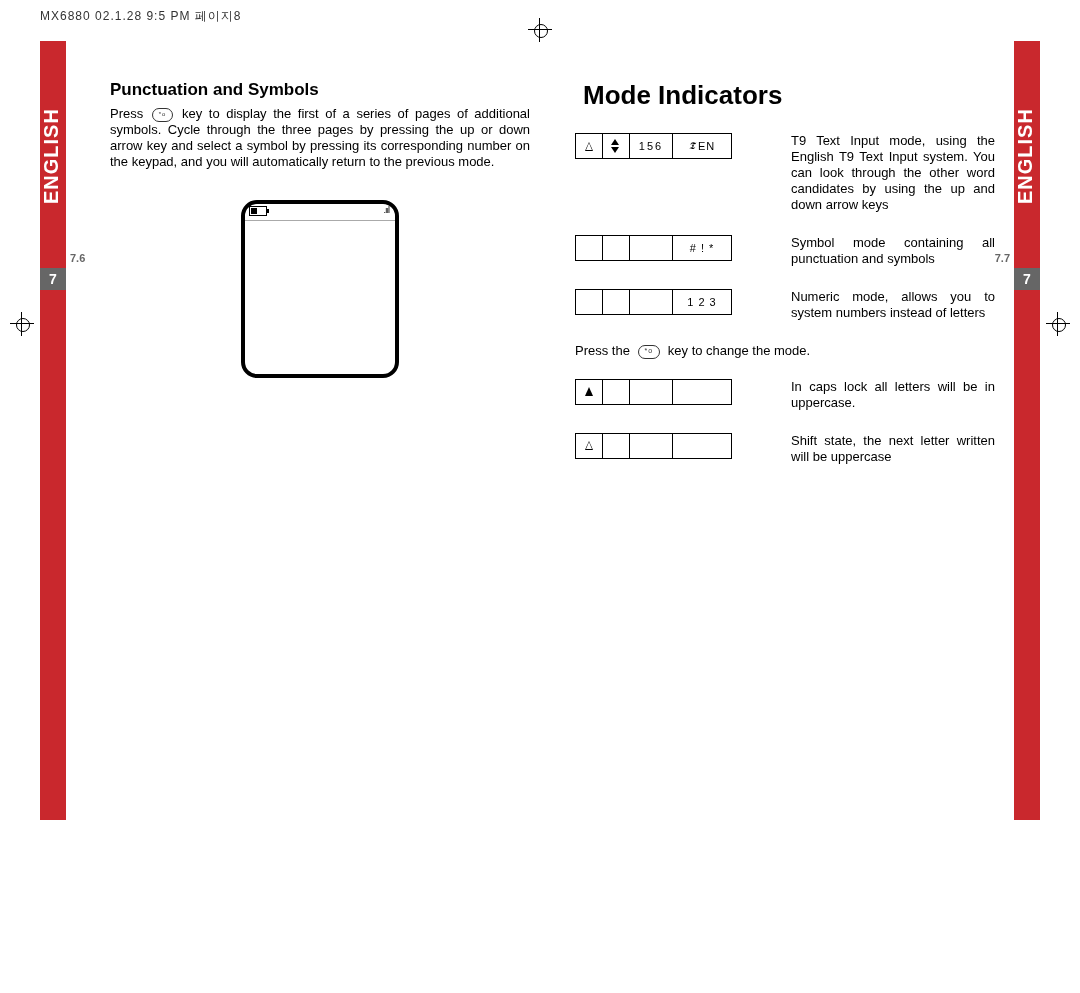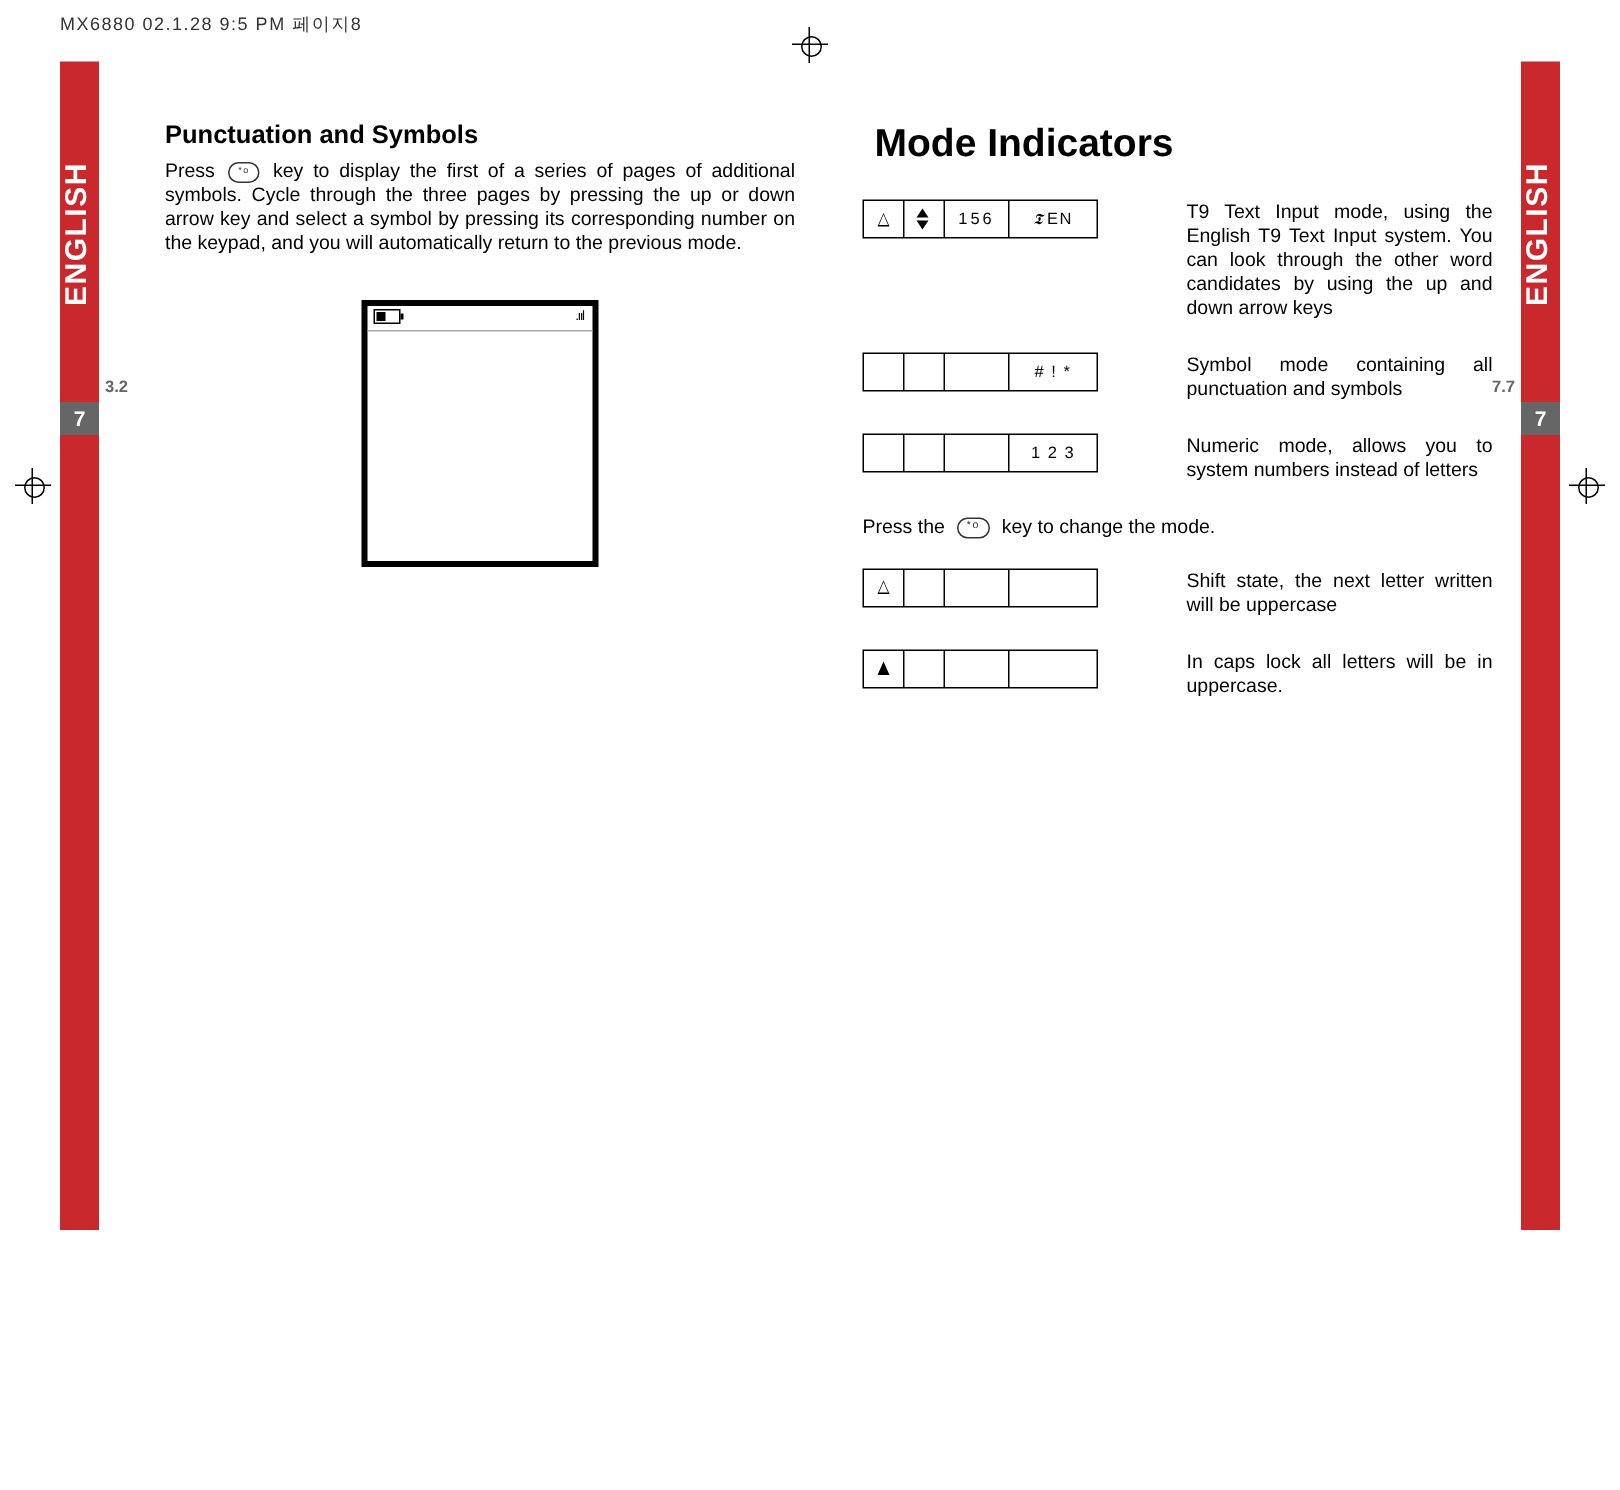--- a/index.html
+++ b/index.html
@@ -19,21 +19,21 @@
 .lang{position:absolute;top:45px;left:0;width:26px;height:140px;writing-mode:vertical-rl;transform:rotate(180deg);text-align:center;font-weight:bold;font-size:20px;letter-spacing:1px;}
 .chapnum-box{position:absolute;top:227px;left:0;width:26px;height:22px;background:#666;color:#fff;text-align:center;font-weight:bold;font-size:14px;line-height:22px;}
 .subpg{position:absolute;top:252px;width:30px;color:#666;font:bold 11px Arial;}
 .subpg.l{left:70px;}
 .subpg.r{right:70px;text-align:right;}
 .col{position:absolute;top:80px;width:420px;}
 .col-left{left:110px;}
 .col-right{left:575px;}
 .h1{font:bold 17px Arial;margin-bottom:6px;}
 .para{font-size:13px;line-height:16px;text-align:justify;}
-.phone-screen{margin:30px auto 0;width:150px;height:170px;border:4px solid #000;border-radius:0;position:relative;background:#fff;}
+.phone-screen{margin:30px auto 0;width:150px;height:170px;border:4px solid #000;border-radius:16px;position:relative;background:#fff;}
 .ps-top{position:absolute;top:0;left:0;right:0;height:16px;border-bottom:1px solid #aaa;}
 .ps-batt{position:absolute;top:2px;left:4px;width:16px;height:8px;border:1px solid #000;}
 .ps-batt::after{content:'';position:absolute;right:-3px;top:2px;width:2px;height:4px;background:#000;}
 .ps-batt i{position:absolute;left:1px;top:1px;width:6px;height:6px;background:#000;}
 .ps-sig{position:absolute;top:1px;right:6px;font-size:9px;letter-spacing:-1px;}
 .title-right{font:bold 26px Arial;margin:0 0 22px 8px;}
 .mode-row{display:flex;margin-bottom:22px;gap:41px;}
 .mode-ind{flex:0 0 155px;height:24px;border:1px solid #000;display:flex;align-items:stretch;font-size:11px;}
 .cell{border-right:1px solid #000;display:flex;align-items:center;justify-content:center;}
 .cell.c1{width:26px;}
@@ -72,21 +72,21 @@
   <div class="side-cross-r">
       <div class="cross">
         <span class="circ"></span>
       </div>
     </div>
 
   <div class="redbar left">
     <div class="lang">ENGLISH</div>
     <div class="chapnum-box">7</div>
   </div>
-  <div class="subpg l">3.2</div>
+  <div class="subpg l">7.6</div>
 
   <div class="redbar right">
     <div class="lang">ENGLISH</div>
     <div class="chapnum-box">7</div>
   </div>
   <div class="subpg r">7.7</div>
 
   <div class="col col-left">
     <div class="h1">Punctuation and Symbols</div>
     <div class="para">
@@ -147,35 +147,35 @@
 
     <div class="change-line">
       <span>Press the</span>
       <span class="key-pill">*o</span>
       <span>key to change the mode.</span>
     </div>
 
     <div class="mode-row">
       <div class="mode-ind">
         <div class="cell c1">
+            <span class="arrow-solid"></span>
+          </div>
+        <div class="cell c2"></div>
+          <div class="cell c3"></div>
+          <div class="cell c4"></div>
+      </div>
+      <div class="mode-desc">In caps lock all letters will be in uppercase.</div>
+    </div>
+
+    <div class="mode-row">
+      <div class="mode-ind">
+        <div class="cell c1">
             <span class="arrow-outline hollow"></span>
           </div>
         <div class="cell c2"></div>
           <div class="cell c3"></div>
           <div class="cell c4"></div>
       </div>
       <div class="mode-desc">Shift state, the next letter written will be uppercase</div>
     </div>
 
-    <div class="mode-row">
-      <div class="mode-ind">
-        <div class="cell c1">
-            <span class="arrow-solid"></span>
-          </div>
-        <div class="cell c2"></div>
-          <div class="cell c3"></div>
-          <div class="cell c4"></div>
-      </div>
-      <div class="mode-desc">In caps lock all letters will be in uppercase.</div>
-    </div>
-
   </div>
 </div>
 
 </body></html>

